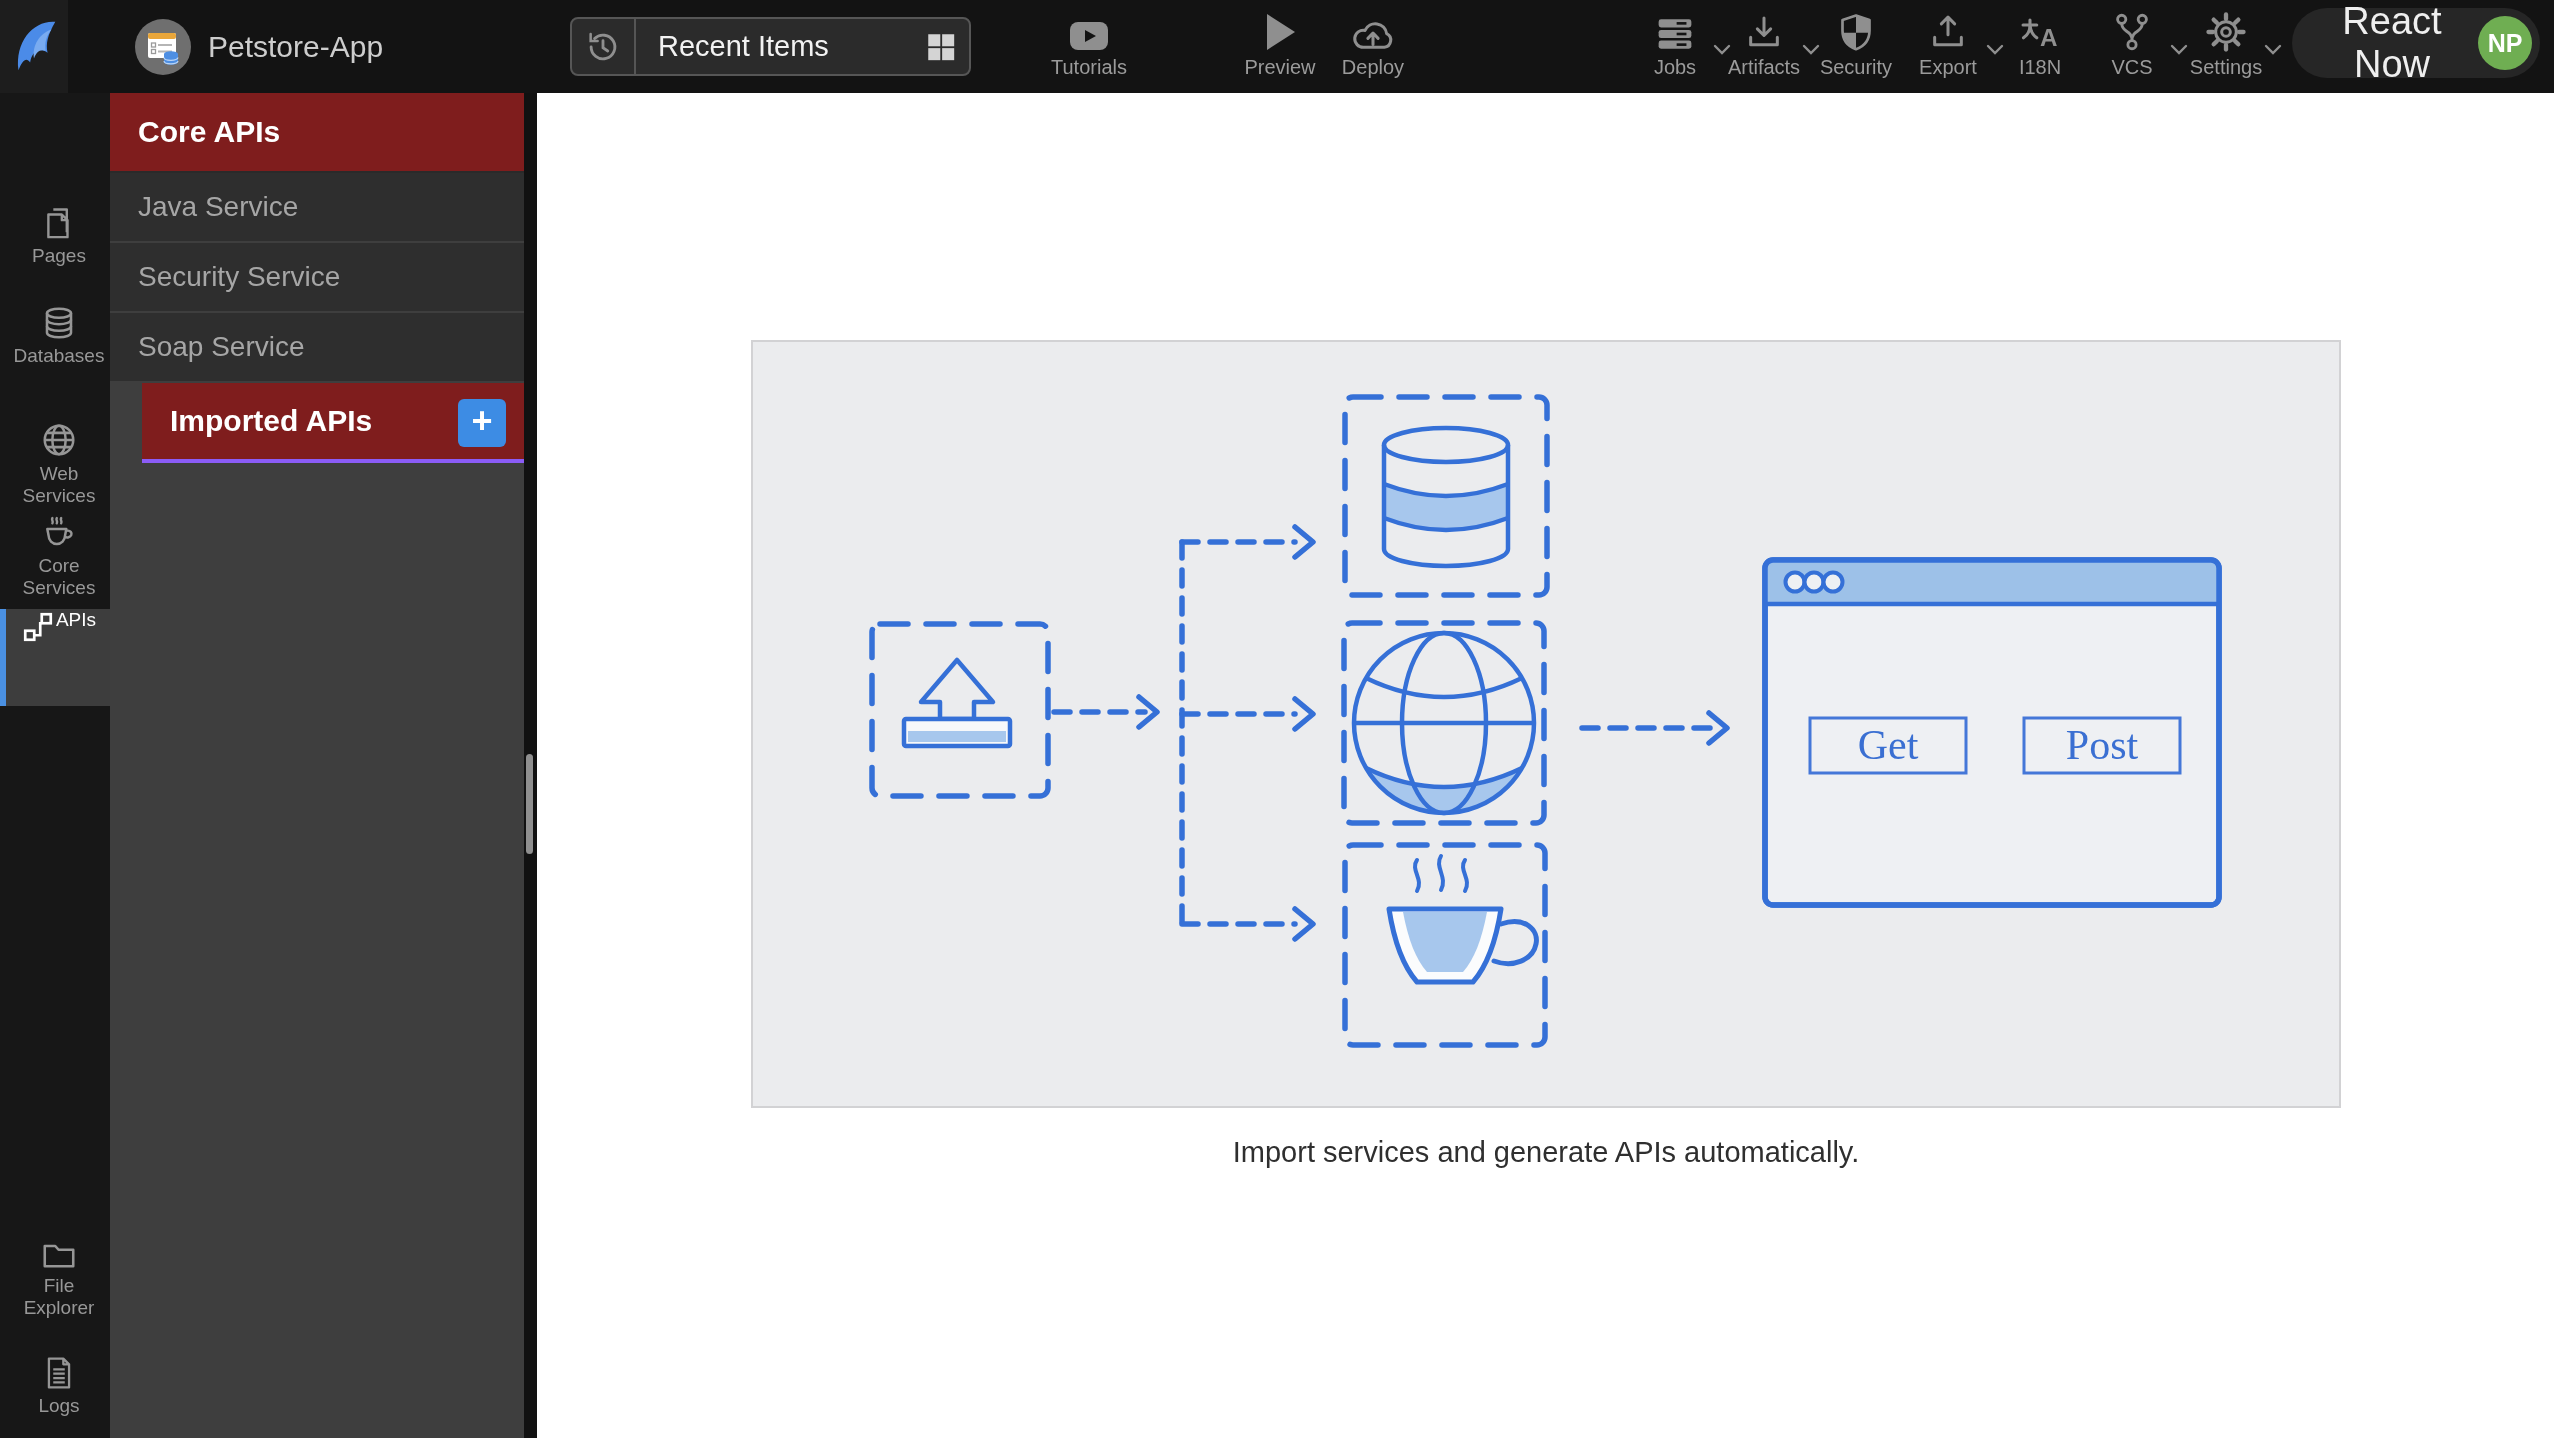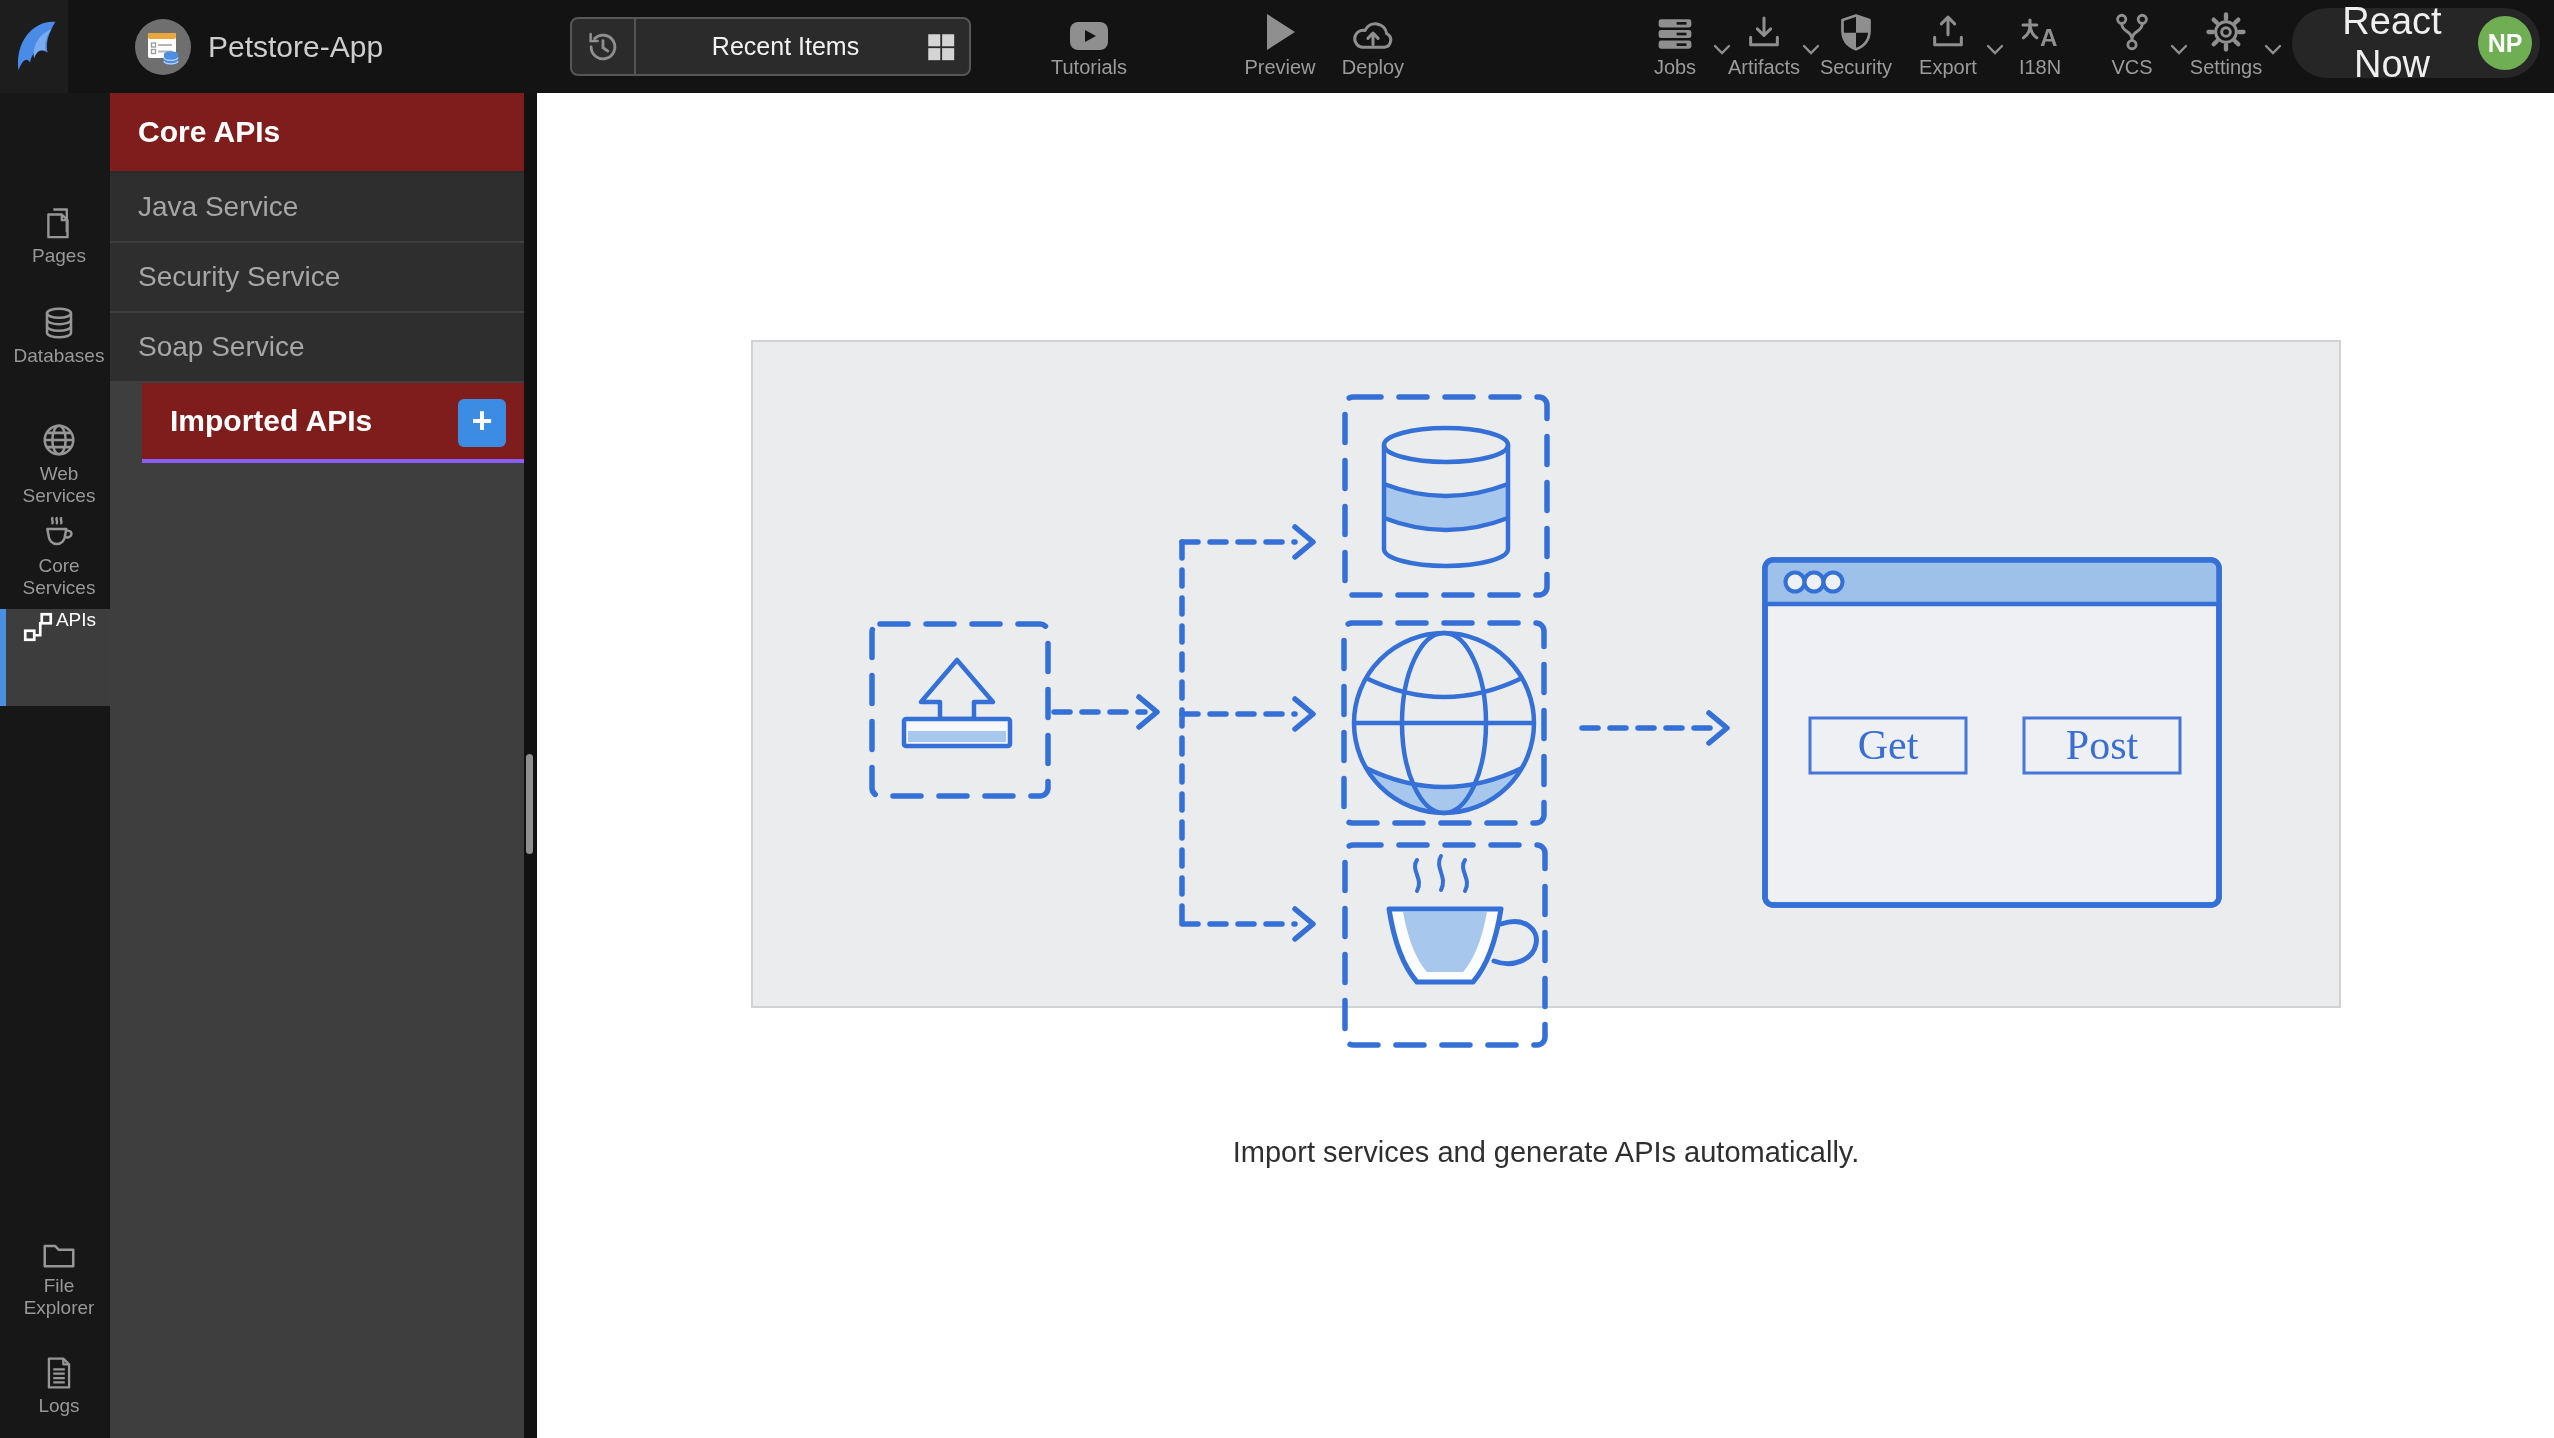--- a/index.html
+++ b/index.html
@@ -7,21 +7,21 @@
         font-family:"Liberation Sans",sans-serif;background:#fff;}
   .abs{position:absolute;}
 
   
   #topbar{left:0;top:0;width:2554px;height:93px;background:#131313;}
   #logo-tile{left:0;top:0;width:68px;height:93px;background:#1d1d1d;display:flex;align-items:center;justify-content:center;}
   #app-icon{left:134px;top:18px;width:58px;height:58px;}
   #app-title{left:208px;top:0;height:93px;display:flex;align-items:center;color:#cdcdcd;font-size:30px;}
   #recent-widget{left:570px;top:17px;width:401px;height:59px;background:#2b2b2b;border:2px solid #565656;border-radius:8px;box-sizing:border-box;display:flex;align-items:center;cursor:pointer;}
   #recent-left{width:62px;height:100%;border-right:2px solid #555;display:flex;align-items:center;justify-content:center;}
-  #recent-label{flex:1;color:#f2f2f2;font-size:25px;padding-left:22px;text-align:center;}
+  #recent-label{flex:1;color:#f2f2f2;font-size:29px;padding-left:22px;}
   #recent-grid{width:56px;display:flex;align-items:center;justify-content:center;}
 
   .tb-item{position:absolute;top:6px;width:96px;height:84px;color:#9b9b9b;text-align:center;cursor:pointer;}
   .tb-item .ic{height:46px;display:flex;align-items:flex-end;justify-content:center;}
   .tb-item .lb{font-size:20px;margin-top:4px;white-space:nowrap;}
   .tb-chevron{position:absolute;right:-8px;top:36px;}
 
   #react-pill{left:2292px;top:8px;width:248px;height:70px;background:#262626;border-radius:35px;display:flex;align-items:center;cursor:pointer;}
   #react-label{flex:1;text-align:center;color:#efefef;font-size:38px;font-weight:normal;padding-left:14px;}
   #avatar{width:54px;height:54px;border-radius:50%;background:#6fae52;color:#fff;font-weight:bold;font-size:25px;display:flex;align-items:center;justify-content:center;margin-right:8px;}
@@ -37,21 +37,21 @@
   .side-header{position:relative;background:#7f1d1d;color:#fff;font-weight:bold;font-size:30px;display:flex;align-items:center;padding-left:28px;box-sizing:border-box;}
   .side-row{background:#2e2e2e;color:#a6a6a6;font-size:28px;display:flex;align-items:center;padding-left:28px;box-sizing:border-box;border-bottom:2px solid #3e3e3e;cursor:pointer;}
   #hdr-core{height:80px;border-bottom:2px solid #2a2a2a;}
   #hdr-imported{height:80px;border-bottom:4px solid #8b5cf6;cursor:default;margin-left:32px;}
   #add-api-btn{position:absolute;right:18px;top:16px;width:48px;height:48px;background:#3d8ce4;border-radius:6px;color:#fff;font-size:36px;line-height:44px;text-align:center;cursor:pointer;}
   #gutter{left:524px;top:93px;width:13px;height:1345px;background:#111;}
   #scroll-thumb{left:526px;top:754px;width:7px;height:100px;background:#8f8f8f;border-radius:4px;cursor:pointer;}
 
   
   #canvas{left:537px;top:93px;width:2017px;height:1345px;background:#ffffff;}
-  #illustration{left:751px;top:340px;width:1590px;height:668px;background:#ebecee;border:2px solid #d2d2d4;box-sizing:border-box;}
+  #illustration{left:751px;top:340px;width:1590px;height:768px;background:#ebecee;border:2px solid #d2d2d4;box-sizing:border-box;}
   #caption{left:751px;top:1136px;width:1590px;text-align:center;color:#2f2f2f;font-size:29px;}
 </style>
 </head>
 <body>
 
 <div id="root">
 
   <div class="abs" id="topbar">
 
     <div class="abs" id="logo-tile">

